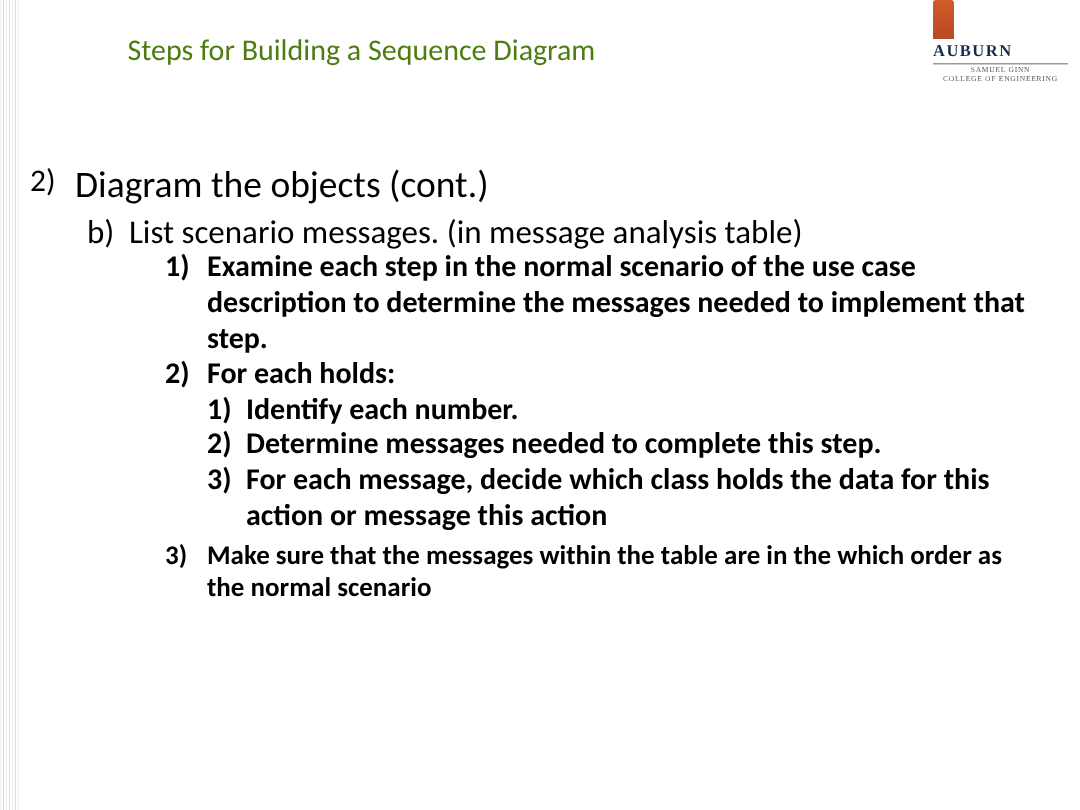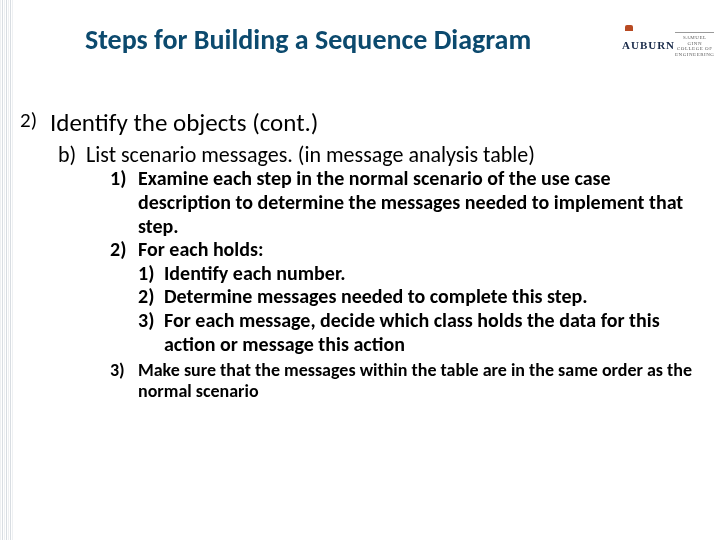--- a/index.html
+++ b/index.html
@@ -23,25 +23,25 @@
       90deg,
       #eef0f2 0px, #eef0f2 1px,
       #ffffff 1px, #ffffff 2px,
       #d8dde2 2px, #d8dde2 3px,
       #ffffff 3px, #ffffff 4px
     );
   }
   .logo {
     position: absolute;
     right: 18px;
-    top: 30px;
+    top: 0;
     width: 80px;
     display: flex;
-    flex-direction: row;
-    align-items: center;
+    flex-direction: column;
+    align-items: flex-start;
   }
   .logo-tower {
     width: 14px;
     height: 26px;
     background: linear-gradient(180deg, #d25a2a 0%, #b84a22 100%);
     border-radius: 2px 2px 0 0;
     position: relative;
   }
   .logo-tower::before {
     content: "";
@@ -70,23 +70,23 @@
     line-height: 1.1;
     border-top: 0.5px solid #9a9a9a;
     padding-top: 2px;
     margin-top: 2px;
     width: 90px;
   }
   .slide-title {
     position: absolute;
     top: 22px;
     left: 85px;
-    font-size: 28px;
-    font-weight: 700;
-    color: #0c4a6e;
+    font-size: 20px;
+    font-weight: 400;
+    color: #4d7c0f;
   }
   .content {
     position: absolute;
     top: 108px;
     left: 18px;
     right: 24px;
     font-size: 21px;
     line-height: 1.18;
   }
   .lvl2 {
@@ -140,21 +140,21 @@
     <span>COLLEGE OF ENGINEERING</span>
   </div>
 </div>
 
 <div class="slide-title">Steps for Building a Sequence Diagram</div>
 
 <div class="content">
 
   <div class="lvl2">
     <div class="num">2)</div>
-    <div class="txt">Identify the objects (cont.)</div>
+    <div class="txt">Diagram the objects (cont.)</div>
   </div>
 
   <div class="lvl-b">
     <div class="num">b)</div>
     <div class="txt">
       <span>List scenario messages.</span>
       <span class="paren">(in message analysis table)</span>
     </div>
   </div>
 
@@ -178,16 +178,16 @@
     <div class="txt">Determine messages needed to complete this step.</div>
   </div>
 
   <div class="lvl-nn">
     <div class="num">3)</div>
     <div class="txt">For each message, decide which class holds the data for this action or message this action</div>
   </div>
 
   <div class="lvl-n3">
     <div class="num">3)</div>
-    <div class="txt">Make sure that the messages within the table are in the same order as the normal scenario</div>
+    <div class="txt">Make sure that the messages within the table are in the which order as the normal scenario</div>
   </div>
 
 </div>
 
 </body></html>

